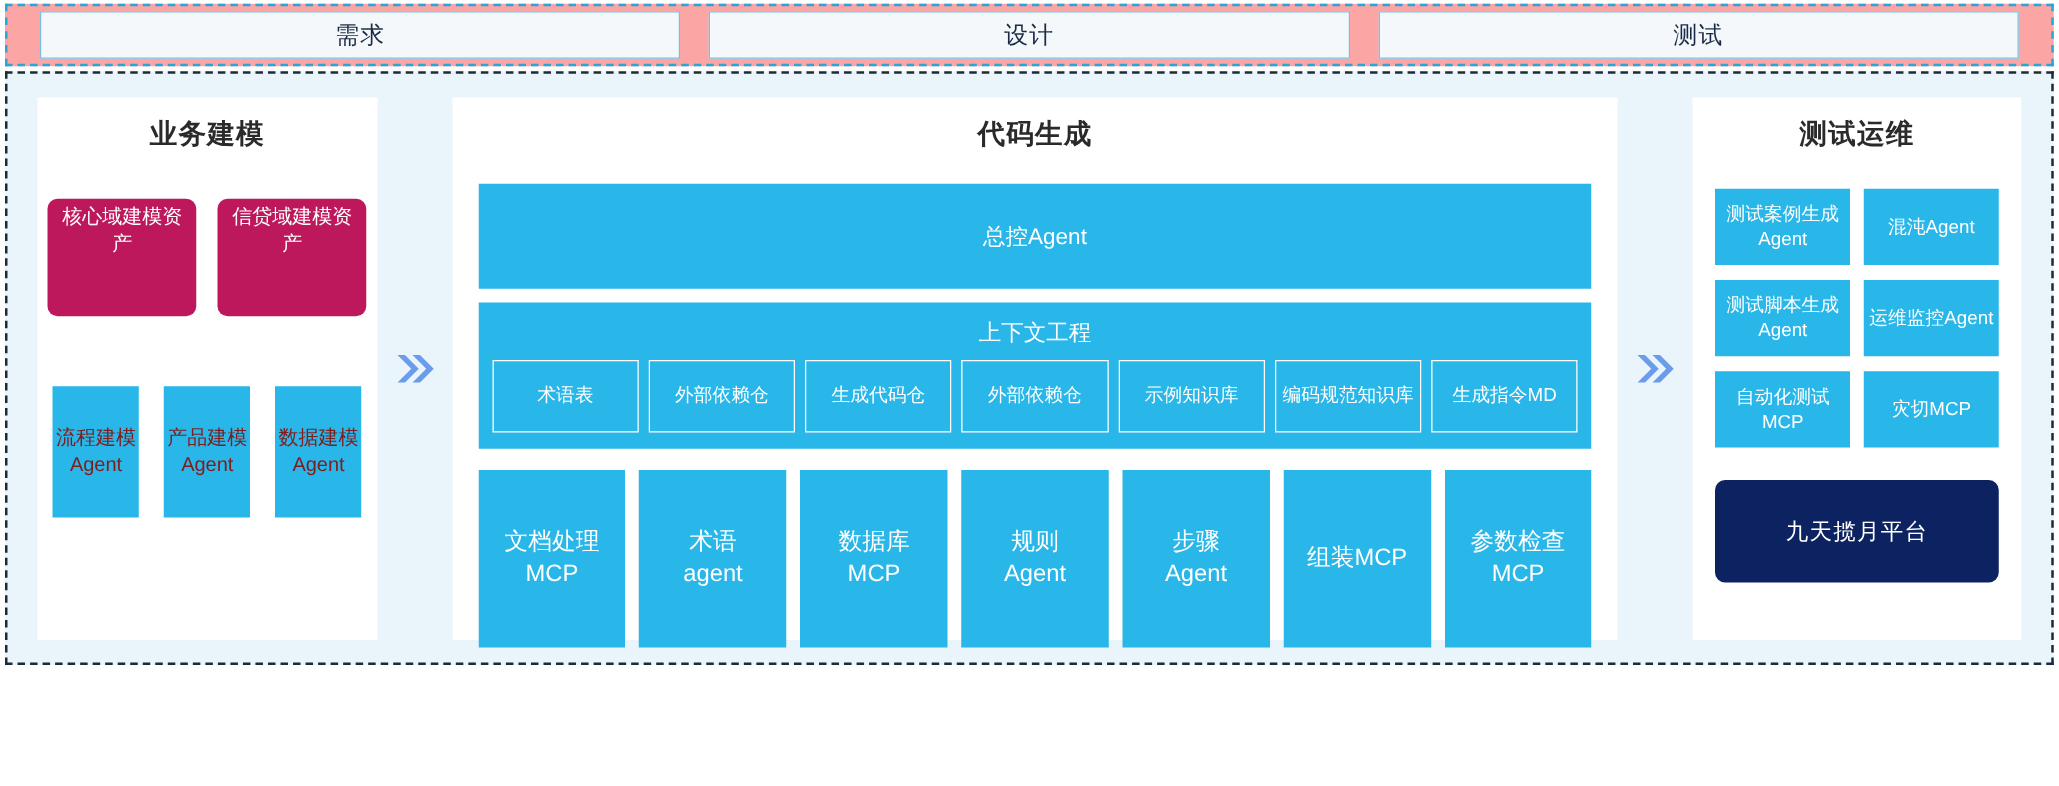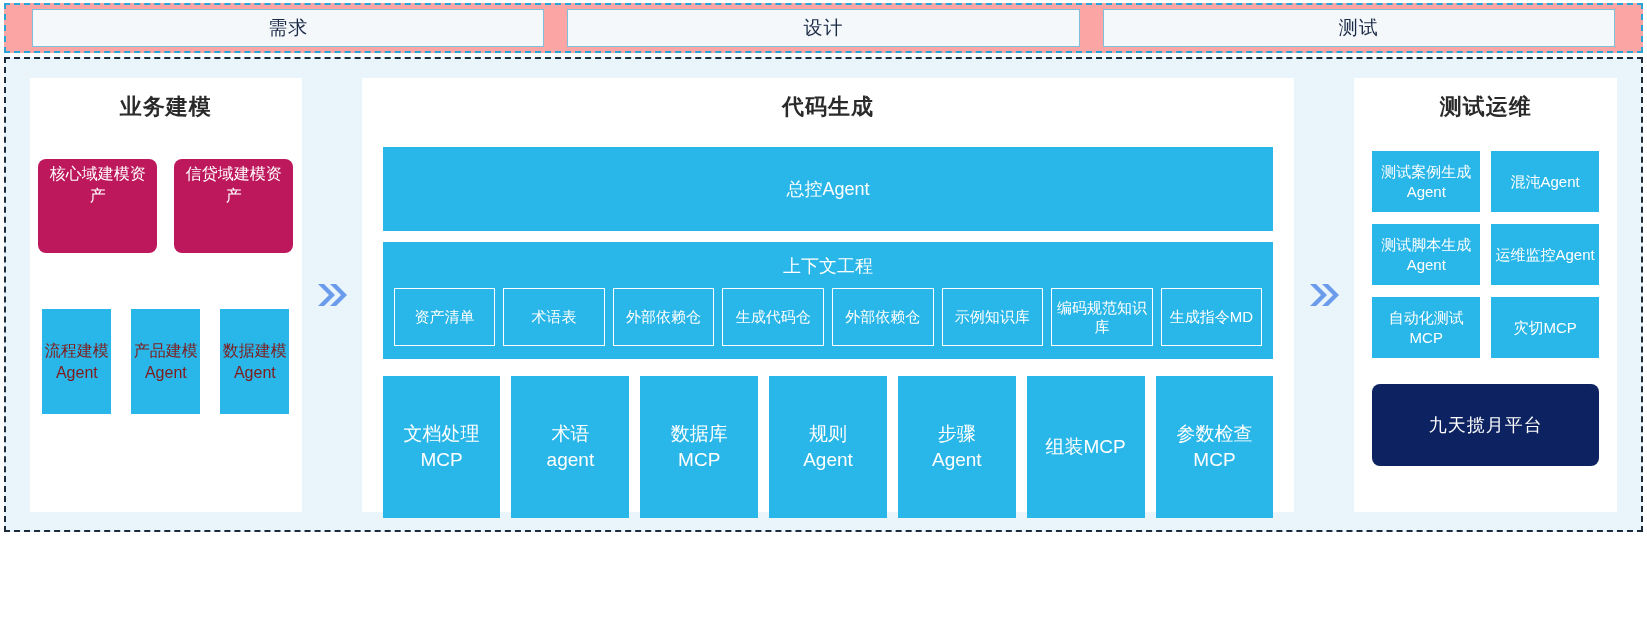--- a/index.html
+++ b/index.html
@@ -307,23 +307,20 @@
       <div class="center-inner">
 
         <div class="band-master">
           <span>总控Agent</span>
         </div>
 
         <div class="band-context">
           <div class="band-context-title">上下文工程</div>
           <div class="ctx-row">
             <div class="ctx-box">
-              <span>资产清单</span>
-            </div>
-            <div class="ctx-box">
               <span>术语表</span>
             </div>
             <div class="ctx-box">
               <span>外部依赖仓</span>
             </div>
             <div class="ctx-box">
               <span>生成代码仓</span>
             </div>
             <div class="ctx-box">
               <span>外部依赖仓</span>

